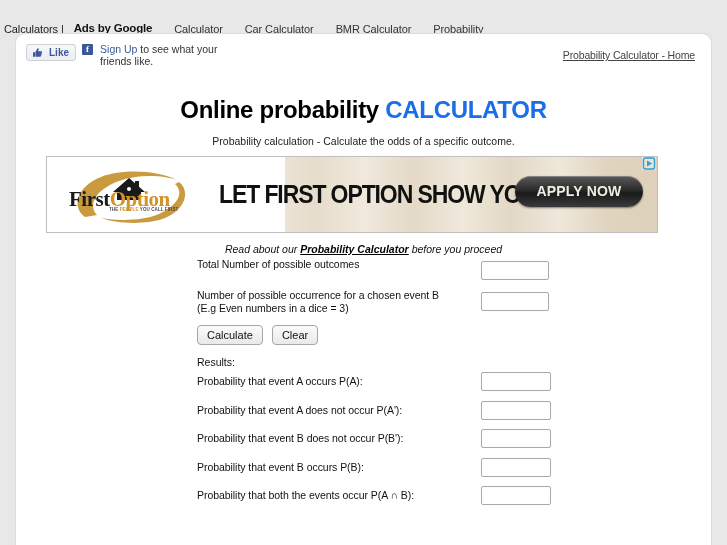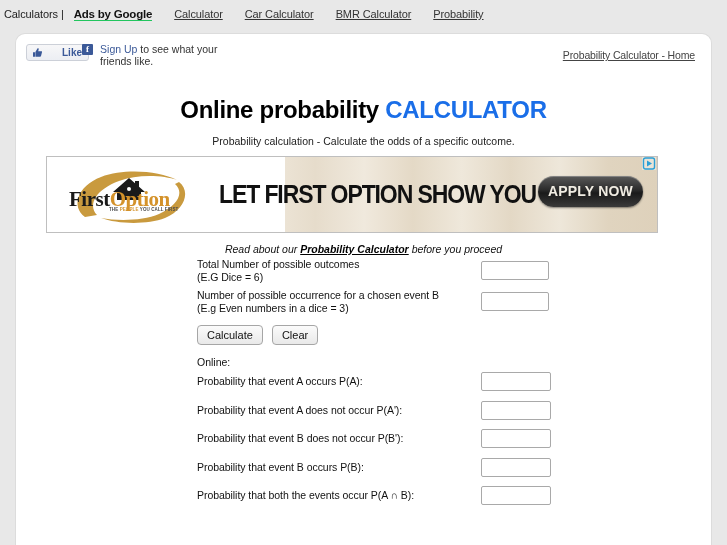--- a/index.html
+++ b/index.html
@@ -18,32 +18,33 @@
   }
 
   
   .topnav {
     height: 28px;
     background: #e8e8e8;
     display: flex;
     align-items: center;
     padding-left: 4px;
     box-sizing: border-box;
+    margin-top: 15px;
   }
   .topnav .calcs {
     font-size: 11px;
     color: #222;
     padding-right: 4px;
     letter-spacing: -0.1px;
   }
   .topnav .adsby {
     font-size: 11.5px;
     font-weight: bold;
     color: #111;
-    border-bottom: 1px solid #22c55e;
+    border-bottom: 3px solid #22c55e;
     margin-right: 22px;
     margin-left: 6px;
     letter-spacing: -0.2px;
   }
   .topnav a.navlink {
     font-size: 11px;
     color: #333;
     text-decoration: underline;
     margin-right: 22px;
     letter-spacing: -0.1px;
@@ -65,21 +66,21 @@
   
   .fbrow {
     position: relative;
     height: 34px;
     padding: 10px 0 0 10px;
     box-sizing: border-box;
   }
   .fb-like-btn {
     display: inline-flex;
     align-items: center;
-    gap: 19px;
+    gap: 6px;
     background: linear-gradient(#f7f7f8, #eceef3);
     border: 1px solid #ccd0d8;
     border-radius: 3px;
     padding: 2px 6px 2px 5px;
     font-size: 10px;
     color: #3b5998;
     font-weight: bold;
     vertical-align: top;
   }
   .thumb-icon {
@@ -215,21 +216,21 @@
     color: #111;
     letter-spacing: -1.2px;
     transform: scaleX(0.92);
     transform-origin: left center;
     white-space: nowrap;
   }
   .apply-btn {
     position: absolute;
     right: 14px;
     top: 19px;
-    width: 105px;
+    width: 128px;
     height: 31px;
     border-radius: 16px;
     background: linear-gradient(#5a5a5a, #2b2b2b 45%, #1a1a1a 55%, #3a3a3a);
     box-shadow: 0 1px 2px rgba(0,0,0,.45), inset 0 1px 0 rgba(255,255,255,.25);
     color: #f0ece2;
     font-size: 14px;
     font-weight: bold;
     letter-spacing: 0.2px;
     text-align: center;
     line-height: 31px;
@@ -396,40 +397,39 @@
     </div>
   </div>
 
   <div class="readabout"><span>Read about our </span><a href="#">Probability Calculator</a><span> before you proceed</span></div>
 
   <div class="form-area">
 
     <div class="field-row">
       <div class="field-label">
         <span>Total Number of possible outcomes</span>
-        <span class="eg">(E.G Dice = 6)</span>
       </div>
       <input class="txt" type="text" value="" style="">
     </div>
 
 
     <div class="field-row">
       <div class="field-label">
         <span>Number of possible occurrence for a chosen event B</span>
         <span class="eg">(E.g Even numbers in a dice = 3)</span>
       </div>
       <input class="txt" type="text" value="" style="">
     </div>
 
     <div class="btn-row">
       <button class="btn">Calculate</button>
       <button class="btn">Clear</button>
     </div>
 
-    <div class="results-head">Online:</div>
+    <div class="results-head">Results:</div>
 
     <div class="result-row">
       <div class="rlabel">Probability that event A occurs P(A):</div>
       <input class="rtxt" type="text" readonly="" value="" style="">
     </div>
     <div class="result-row">
       <div class="rlabel">Probability that event A does not occur P(A'):</div>
       <input class="rtxt" type="text" readonly="" value="" style="">
     </div>
     <div class="result-row">

